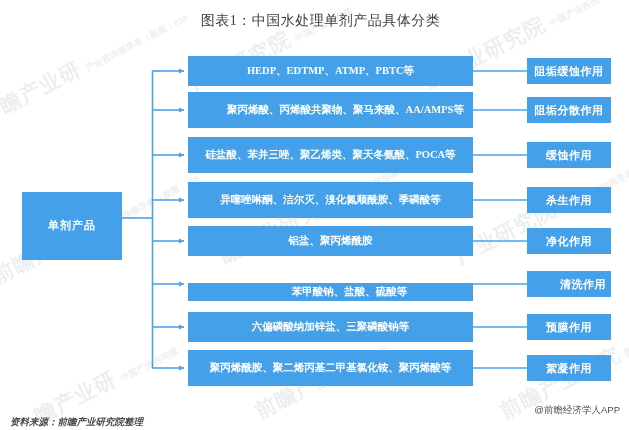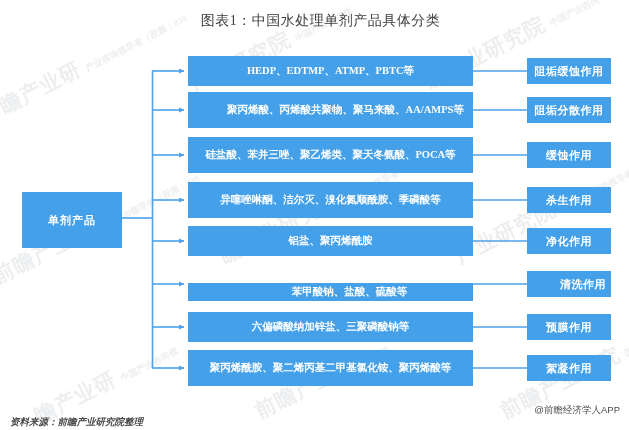--- a/index.html
+++ b/index.html
@@ -79,23 +79,24 @@
     box-sizing: border-box;
     line-height: 1.18;
     font-weight: bold;
     z-index: 4;
   }
 
   #root-node {
     left: 22px;
     top: 192px;
     width: 100px;
-    height: 56px;
+    height: 68px;
     font-size: 11px;
     letter-spacing: 1px;
+    font-family: Liberation Mono, monospace;
   }
 
   .item-node {
     left: 188px;
     width: 285px;
     font-size: 10.5px;
     padding: 0 6px;
   }
 
   .effect-node {

